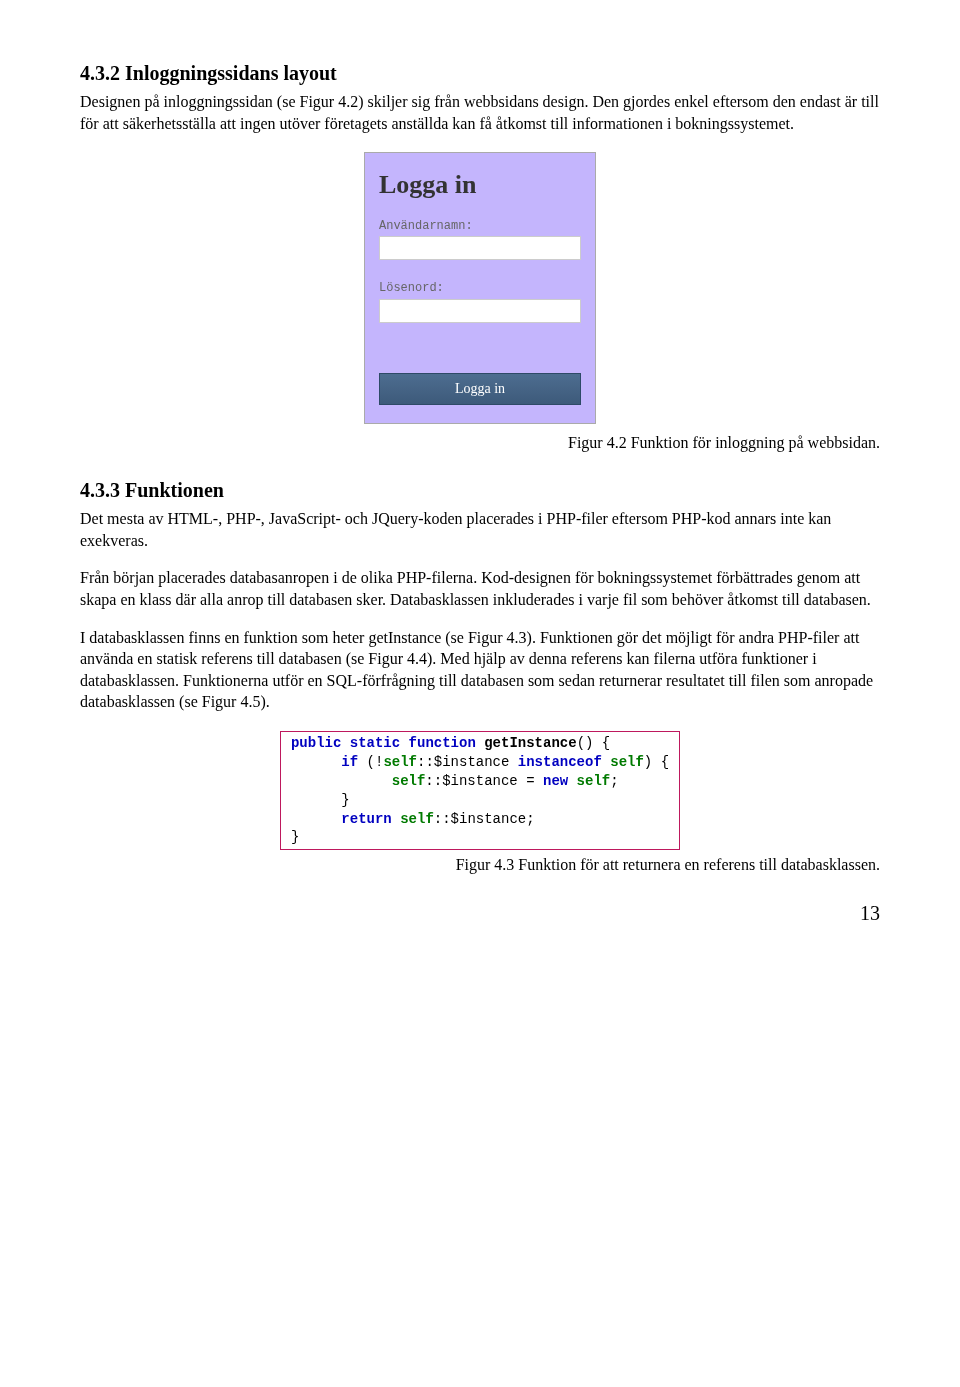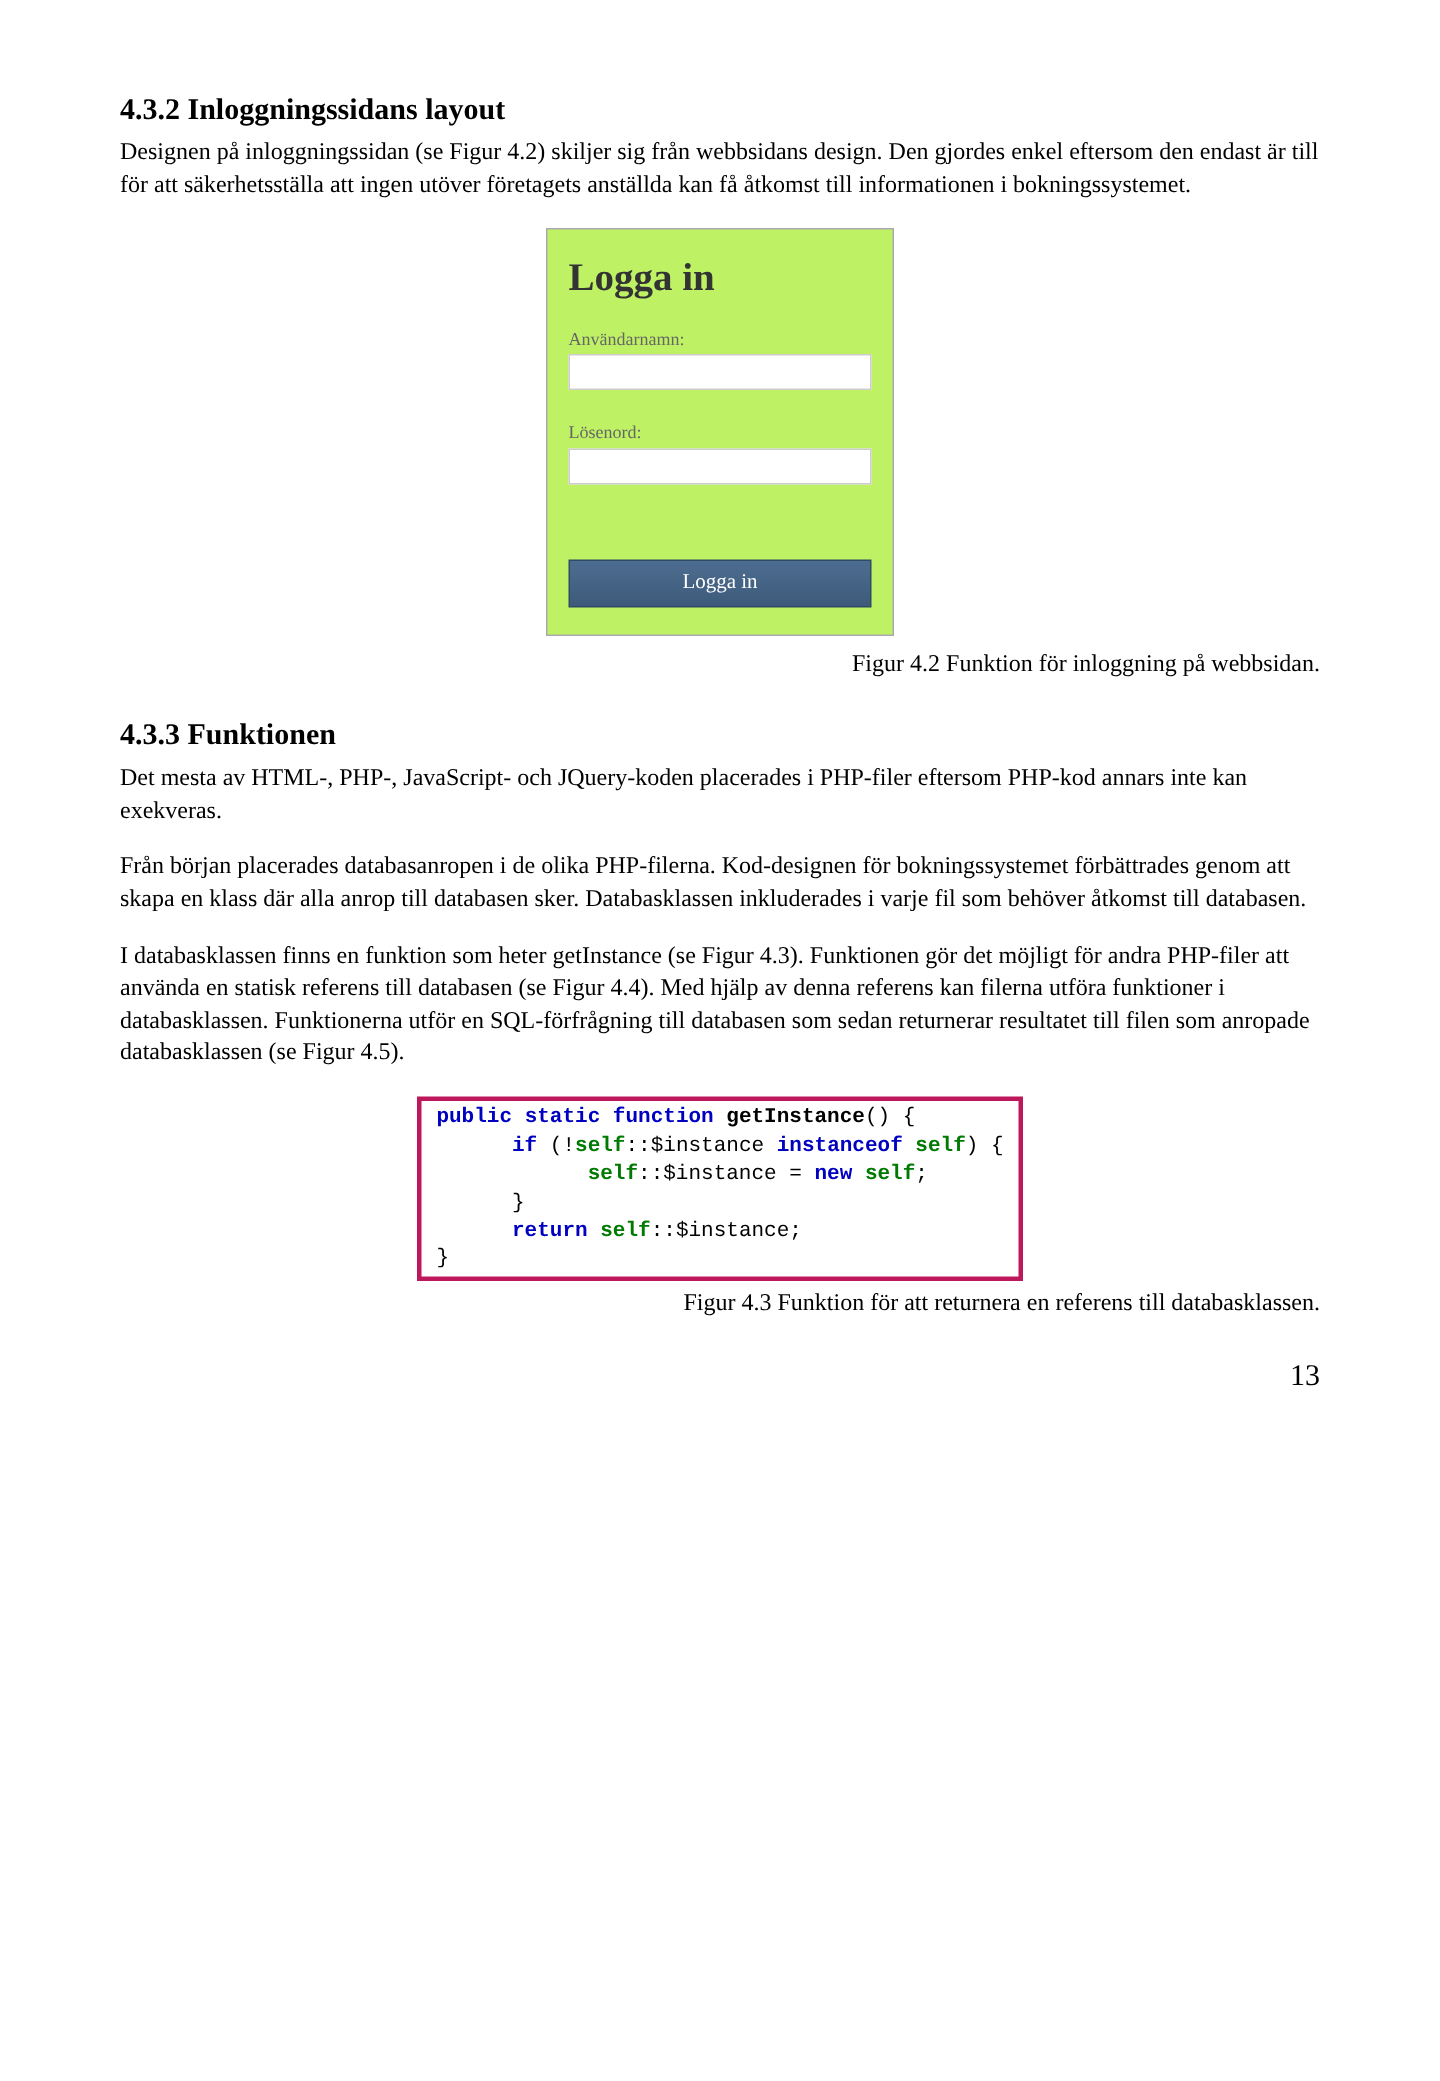--- a/index.html
+++ b/index.html
@@ -23,36 +23,36 @@
     text-align: left;
   }
   .login-figure-wrap {
     text-align: center;
     margin: 18px 0 8px 0;
   }
   .login-box {
     display: inline-block;
     width: 232px;
     border: 1px solid #aaa;
-    background: #bef264;
+    background: #c4b5fd;
     padding: 14px 14px 18px 14px;
     text-align: left;
     box-sizing: border-box;
   }
   .login-title {
     font-family: Georgia, serif;
     font-size: 26px;
     font-weight: bold;
     color: #333;
     margin-bottom: 16px;
   }
   .login-label {
     font-size: 12px;
     color: #666;
-    font-family: Liberation Serif, serif;
+    font-family: Liberation Mono, monospace;
     margin-bottom: 2px;
   }
   .login-input {
     width: 100%;
     height: 24px;
     border: 1px solid #ccc;
     box-sizing: border-box;
     margin-bottom: 20px;
     background: #fff;
   }
@@ -76,21 +76,21 @@
     text-align: right;
     margin: 8px 0 24px 0;
     font-size: 16px;
   }
   .code-figure-wrap {
     text-align: center;
     margin: 18px 0 4px 0;
   }
   .code-box {
     display: inline-block;
-    border: 3px solid #be185d;
+    border: 1px solid #be185d;
     padding: 2px 10px 2px 10px;
     text-align: left;
     font-family: Consolas, "Courier New", monospace;
     font-size: 14px;
     line-height: 1.35;
     white-space: pre;
   }
   .kw-blue { color: #0000c0; font-weight: bold; }
   .kw-green { color: #007a00; font-weight: bold; }
   .fn-name { color: #000; font-weight: bold; }

